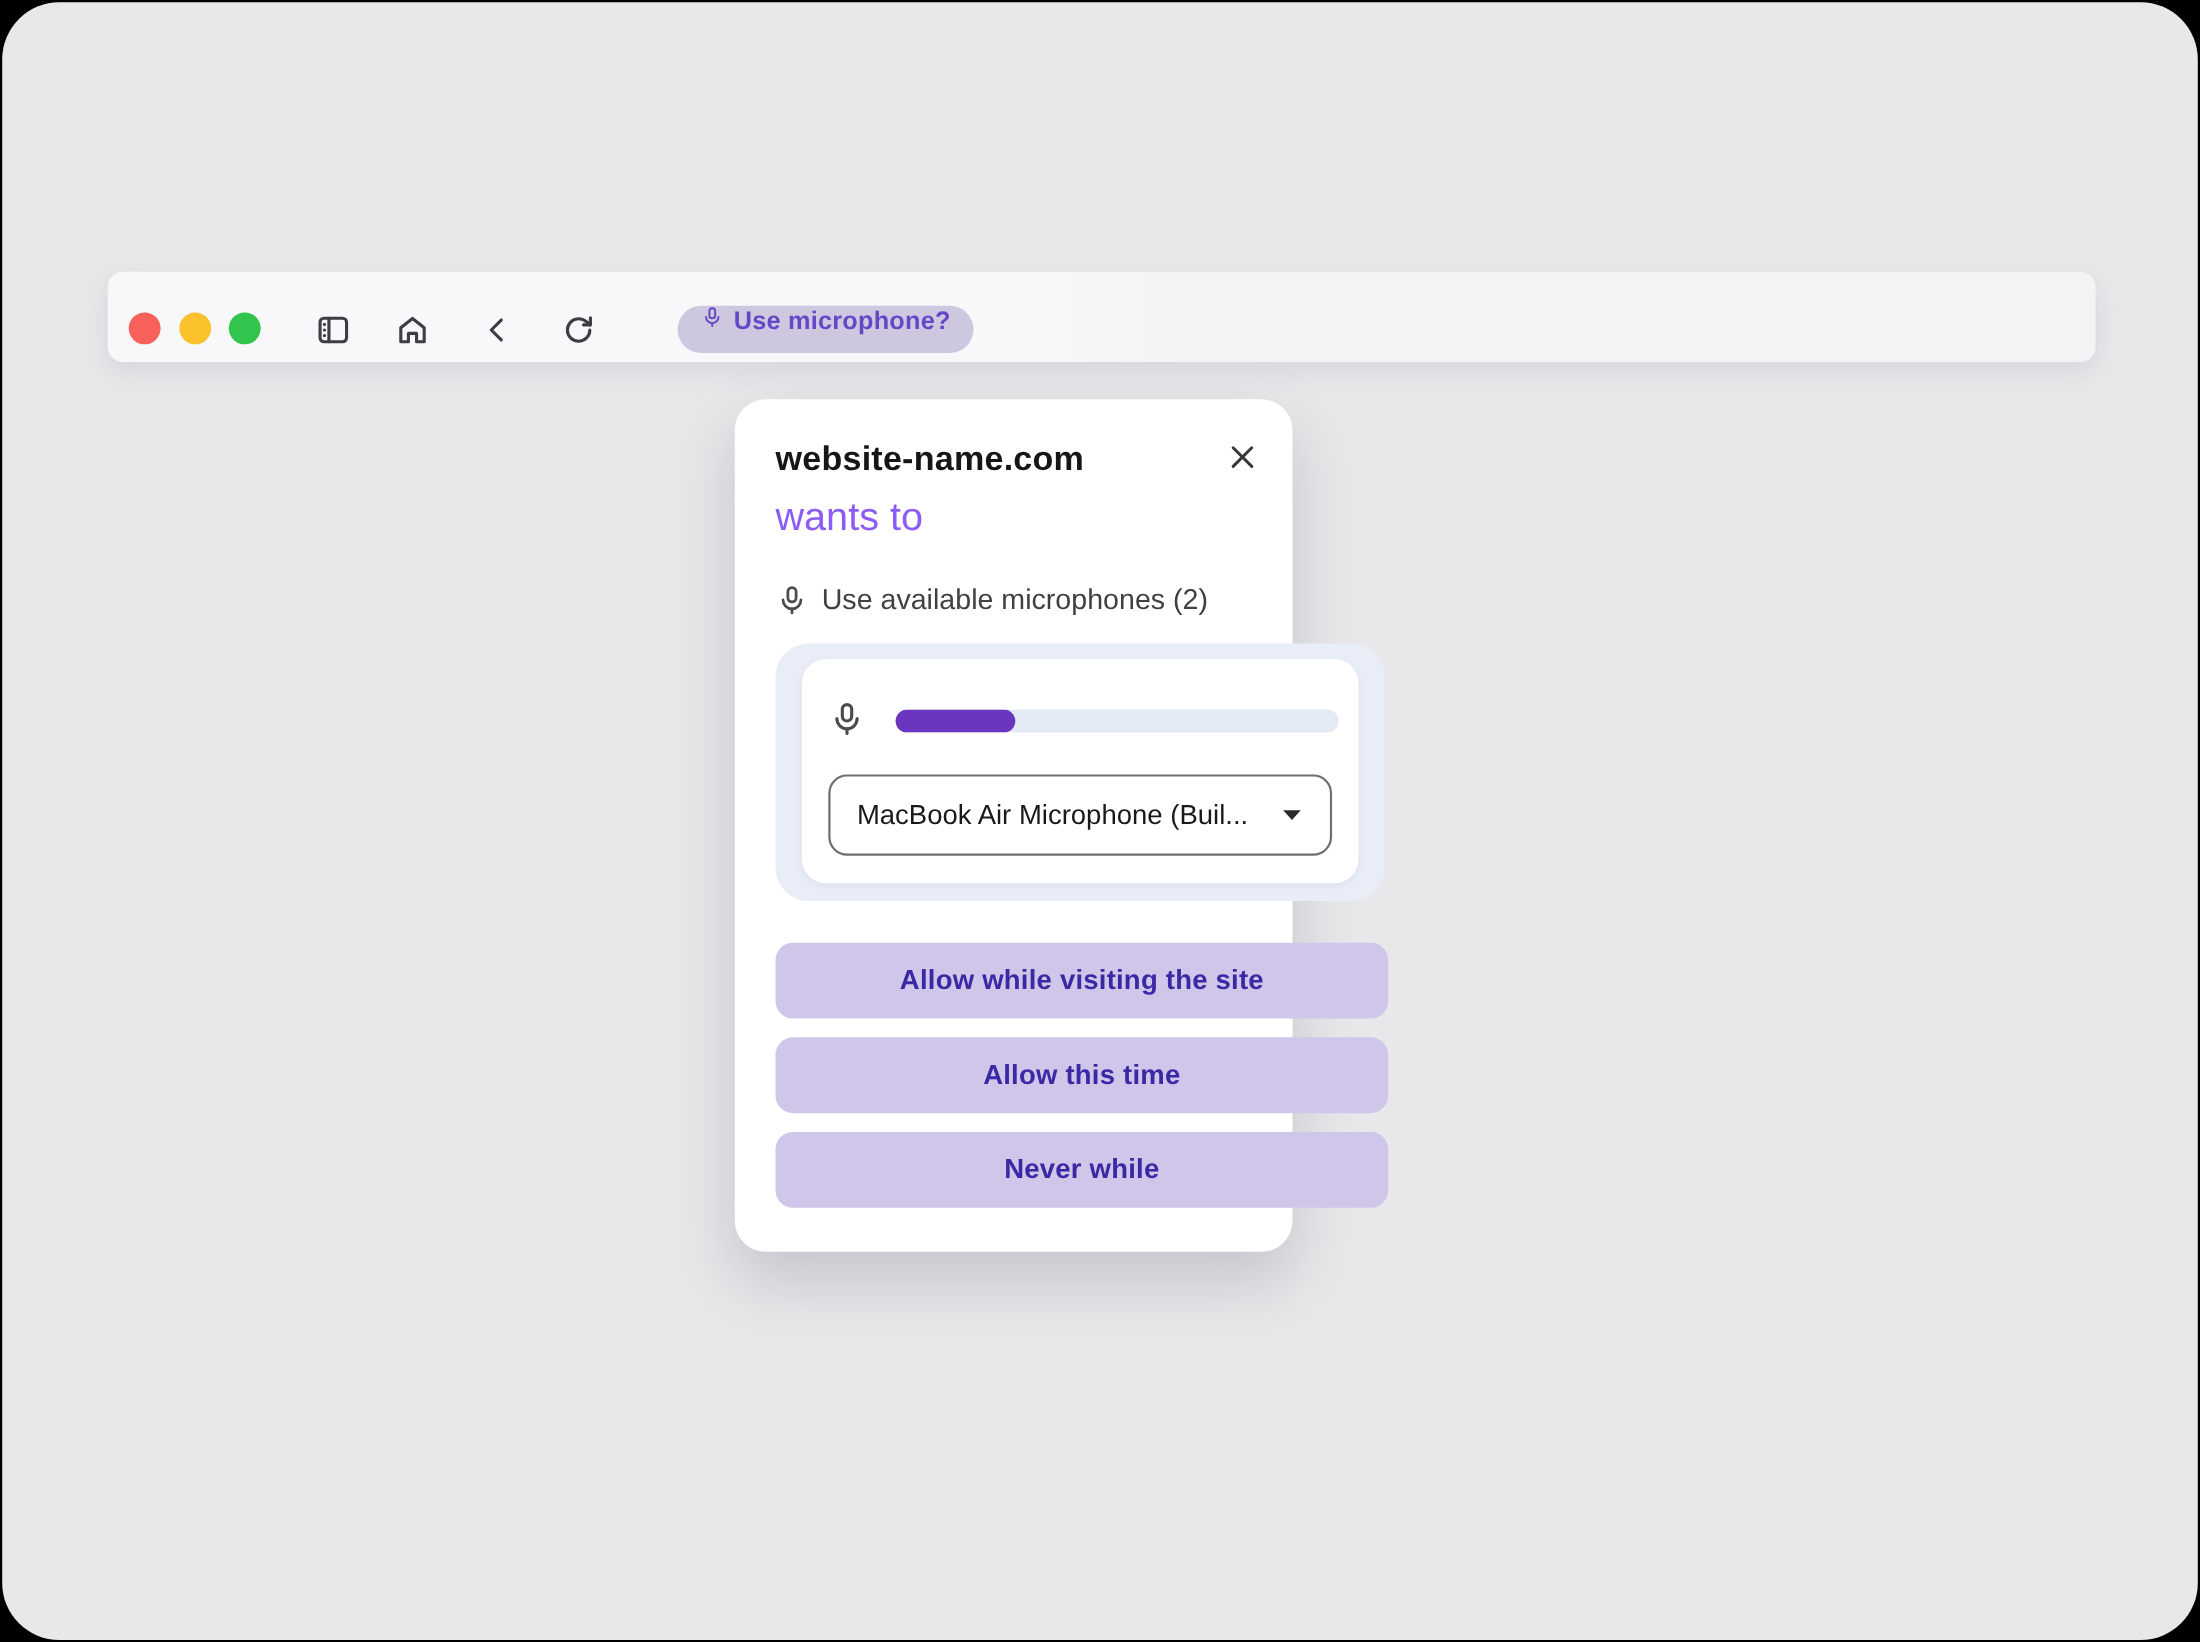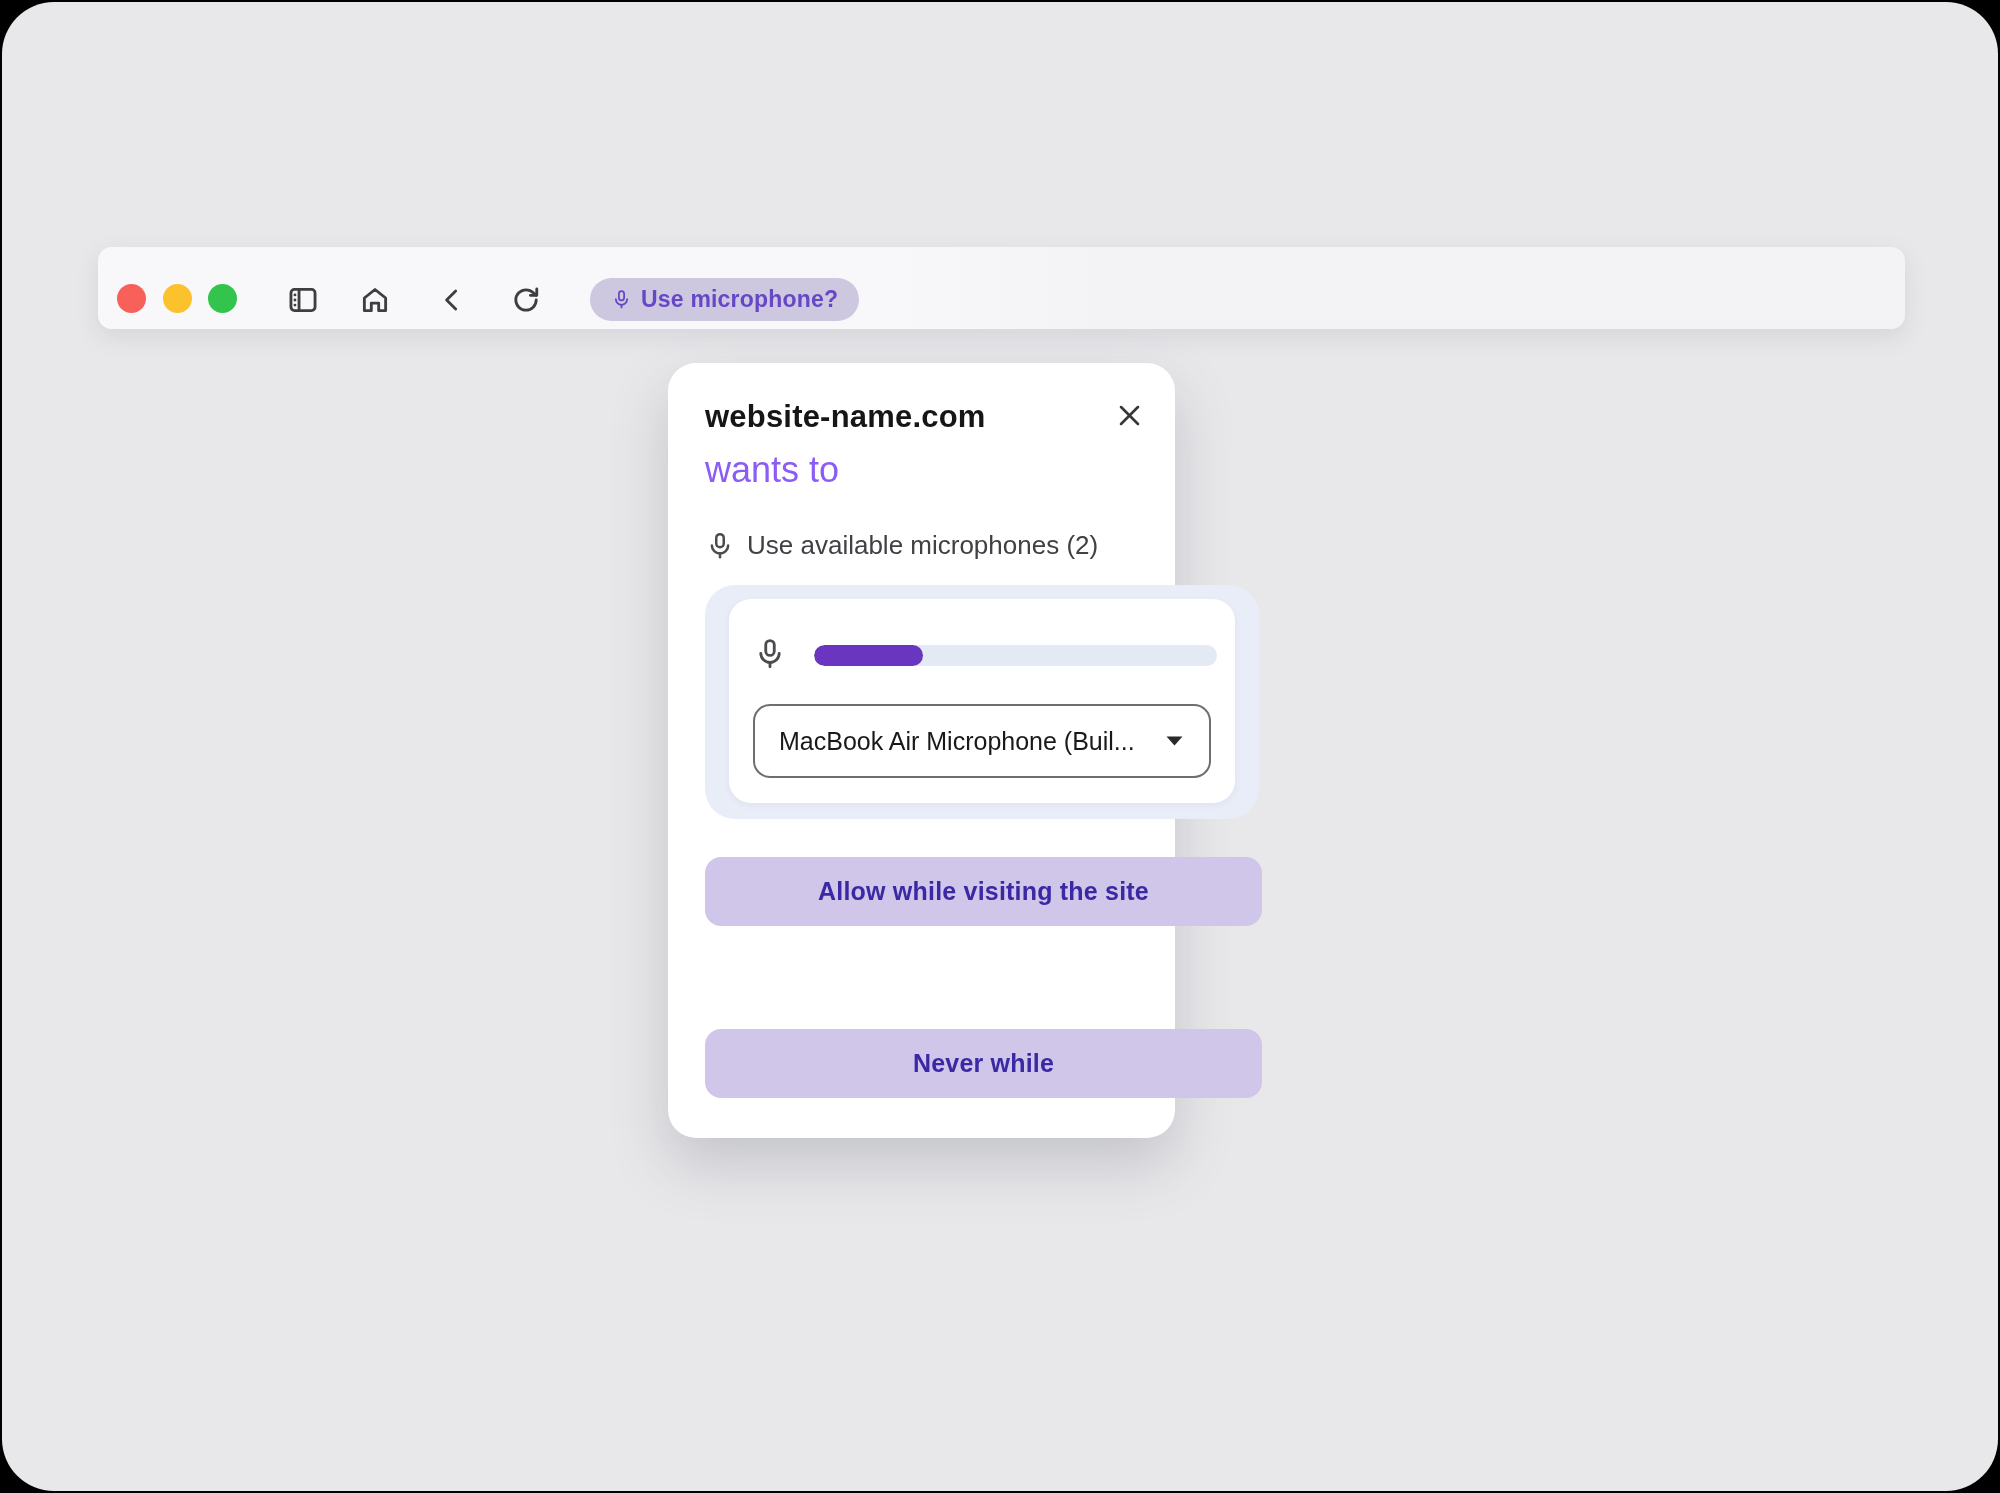--- a/index.html
+++ b/index.html
@@ -10,22 +10,22 @@
   
   .toolbar{position:absolute;left:96px;top:245px;width:1807px;height:82px;border-radius:14px;
     background:linear-gradient(to right,var(--toolbar,#f8f8fa) 0%,var(--toolbar,#f8f8fa) 44%,var(--toolbar-right,#f3f3f6) 56%,var(--toolbar-right,#f3f3f6) 100%);
     box-shadow:0 8px 22px rgba(120,120,140,.16);}
   .tl{position:absolute;width:29px;height:29px;border-radius:50%;top:37px;padding:0;border:none;cursor:pointer;}
   .tl.red{left:19px;background:var(--traffic-red,#f8605a);}
   .tl.yellow{left:65px;background:var(--traffic-yellow,#fbc22e);}
   .tl.green{left:110px;background:var(--traffic-green,#32c44d);}
   .tb-btn{position:absolute;top:35px;width:36px;height:36px;padding:0;border:none;background:transparent;cursor:pointer;display:flex;align-items:center;justify-content:center;}
   .tb-btn svg{width:34px;height:34px;stroke:var(--icon,#3e3e42);fill:none;stroke-width:2;stroke-linecap:round;stroke-linejoin:round;}
-  .chip{position:absolute;left:492px;top:31px;height:43px;padding:0 21px;border:none;border-radius:22px;
-    background:var(--chip-bg,#cdc7e0);display:flex;align-items:center;gap:9px;cursor:pointer;}
+  .chip{position:absolute;left:518px;top:31px;height:43px;padding:0 21px;border:none;border-radius:22px;
+    background:var(--chip-bg,#cdc7e0);display:flex;gap:9px;cursor:pointer;}
   .chip svg{width:21px;height:21px;stroke:var(--chip-text,#6647c6);fill:none;stroke-width:2;stroke-linecap:round;}
   .chip span{color:var(--chip-text,#6647c6);font-size:23px;font-weight:600;letter-spacing:.2px;white-space:nowrap;}
 
   
   .dialog{position:absolute;left:666px;top:361px;width:507px;height:775px;background:var(--dialog-bg,#fff);
     border-radius:28px;box-shadow:0 26px 55px rgba(90,90,115,.25);}
   .close{position:absolute;top:30px;right:24px;width:44px;height:44px;border:none;background:transparent;cursor:pointer;display:flex;align-items:center;justify-content:center;padding:0;}
   .close svg{width:29px;height:29px;stroke:#37373a;stroke-width:2.2;stroke-linecap:round;fill:none;}
   .site{position:absolute;left:37px;top:36px;font-size:31px;font-weight:700;color:var(--title,#161619);letter-spacing:.2px;}
   .wants{position:absolute;left:37px;top:86px;font-size:36px;font-weight:400;color:#8b5cf6;}
@@ -130,17 +130,18 @@
           <div class="select">
             <span>MacBook Air Microphone (Buil...</span>
             <svg viewBox="0 0 17 10">
               <path d="M0.5 0.5 h16 l-8 9 z" fill="#2a2a2c"></path>
             </svg>
           </div>
         </div>
       </div>
 
       <button class="action b1">Allow while visiting the site</button>
+      <button class="action b2">Allow this time</button>
       <button class="action b3">Never while</button>
     </div>
 
   </div>
 </div>
 
 </body></html>

